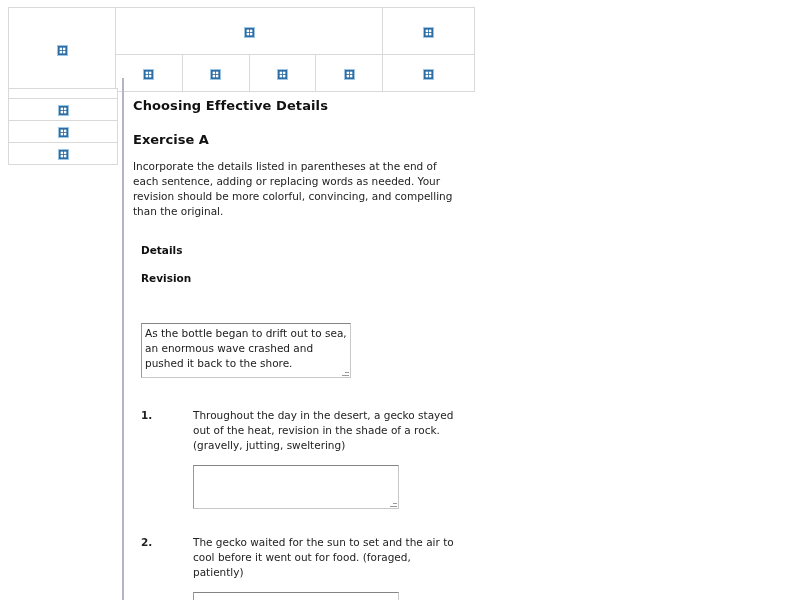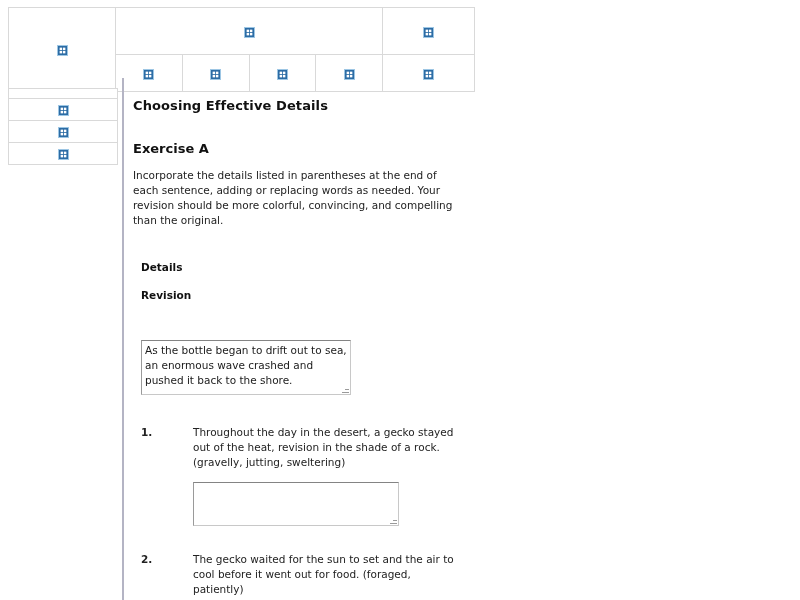--- a/index.html
+++ b/index.html
@@ -85,34 +85,34 @@
   
   .content {
     position: absolute;
     left: 133px;
     top: 98px;
     width: 340px;
   }
   h1.page-title {
     font-size: 13px;
     font-weight: bold;
-    margin: 0 0 28px 0;
+    margin: 0 0 19px 0;
     letter-spacing: .1px;
     color: #111111;
   }
   h2.exercise-title {
     font-size: 13px;
     font-weight: bold;
     margin: 0 0 12px 0;
     color: #111111;
   }
   p.instructions {
     font-size: 10.5px;
     line-height: 15px;
-    margin: 0 0 32px 0;
+    margin: 0 0 24px 0;
     color: #222222;
     width: 327px;
   }
 
   
   .ex-row {
     display: flex;
     align-items: flex-start;
     margin-left: 8px;
   }

